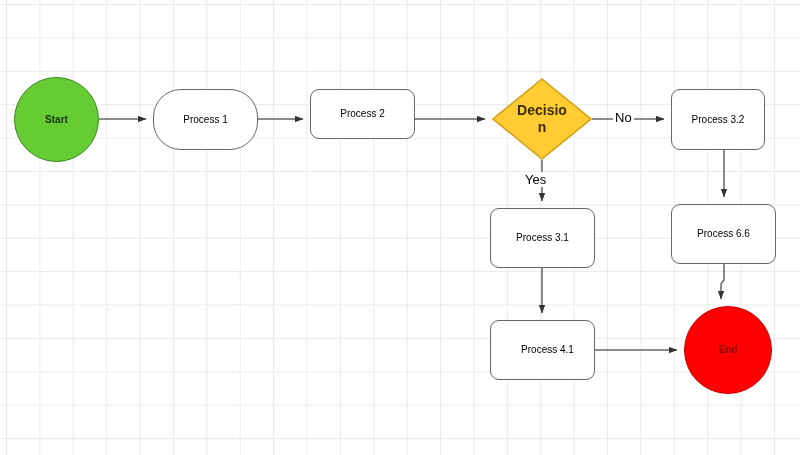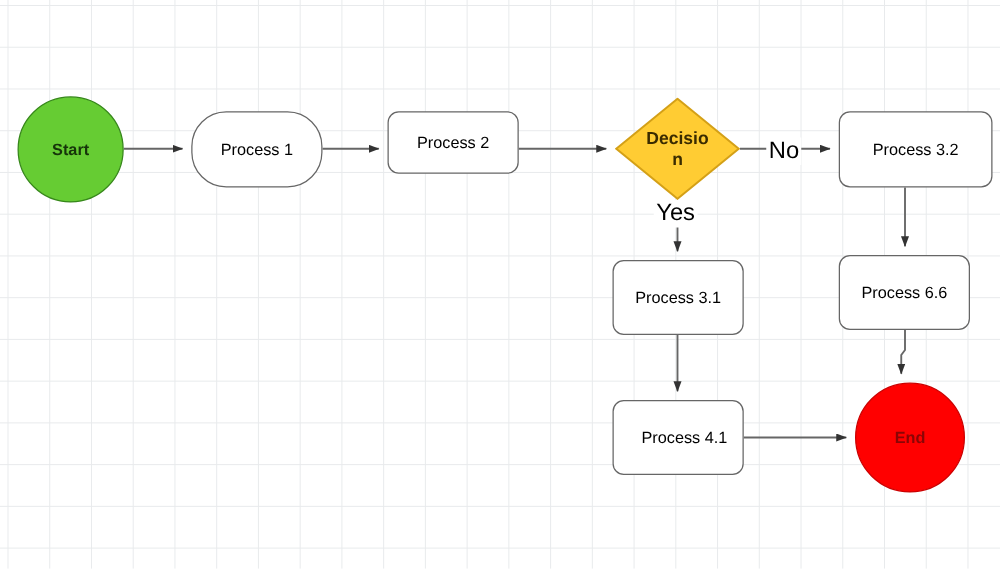--- a/index.html
+++ b/index.html
@@ -29,21 +29,21 @@
   }
   .node {
     position: absolute;
     box-sizing: border-box;
     display: flex;
     align-items: center;
     justify-content: center;
     text-align: center;
     color: #000000;
     font-family: "Liberation Sans", sans-serif;
-    font-size: 13px;
+    font-size: 10px;
     line-height: 1.18;
     z-index: 3;
   }
   .node-process {
     background: #ffffff;
     border: 1.4px solid #666666;
     border-radius: 9px;
   }
   .node-terminator {
     border-radius: 50%;
@@ -78,21 +78,21 @@
     left: 0;
     top: 0;
     width: 100%;
     height: 100%;
     z-index: 1;
   }
   .edge-label {
     position: absolute;
     color: #000000;
     font-family: "Liberation Sans", sans-serif;
-    font-size: 19px;
+    font-size: 13px;
     background: #ffffff;
     padding: 0 2px;
     z-index: 4;
     white-space: nowrap;
   }
 </style>
 </head>
 <body>
 
 <div id="canvas">
@@ -129,21 +129,21 @@
     <span>Process 2</span>
   </div>
 
   <div class="node node-decision" style="left:492px; top:78px; width:100px; height:82px;">
     <svg class="diamond-shape" viewBox="0 0 100 82" preserveAspectRatio="none" xmlns="http://www.w3.org/2000/svg">
       <polygon points="50,1 99,41 50,81 1,41" fill="#ffcc33" stroke="#d4a017" stroke-width="1.6"></polygon>
     </svg>
     <span class="decision-label">Decisio n</span>
   </div>
 
-  <div class="node node-process" style="left:671px; top:89px; width:123px; height:61px;">
+  <div class="node node-process" style="left:671px; top:89px; width:94px; height:61px;">
     <span>Process 3.2</span>
   </div>
 
   <div class="node node-process" style="left:490px; top:208px; width:105px; height:60px;text-align:center;">
     <span>Process 3.1</span>
   </div>
 
   <div class="node node-process" style="left:671px; top:204px; width:105px; height:60px;">
     <span>Process 6.6</span>
   </div>
@@ -151,15 +151,15 @@
   <div class="node node-process" style="left:490px; top:320px; width:105px; height:60px;padding-left:10px;">
     <span>Process 4.1</span>
   </div>
 
   <div class="node node-terminator node-end" style="left:684px; top:306px; width:88px; height:88px;">
     <span>End</span>
   </div>
 
   <div class="edge-label" style="left:613px; top:110px;">No</div>
 
-  <div class="edge-label" style="left:523px; top:160px;">Yes</div>
+  <div class="edge-label" style="left:523px; top:172px;">Yes</div>
 
 </div>
 
 </body></html>

